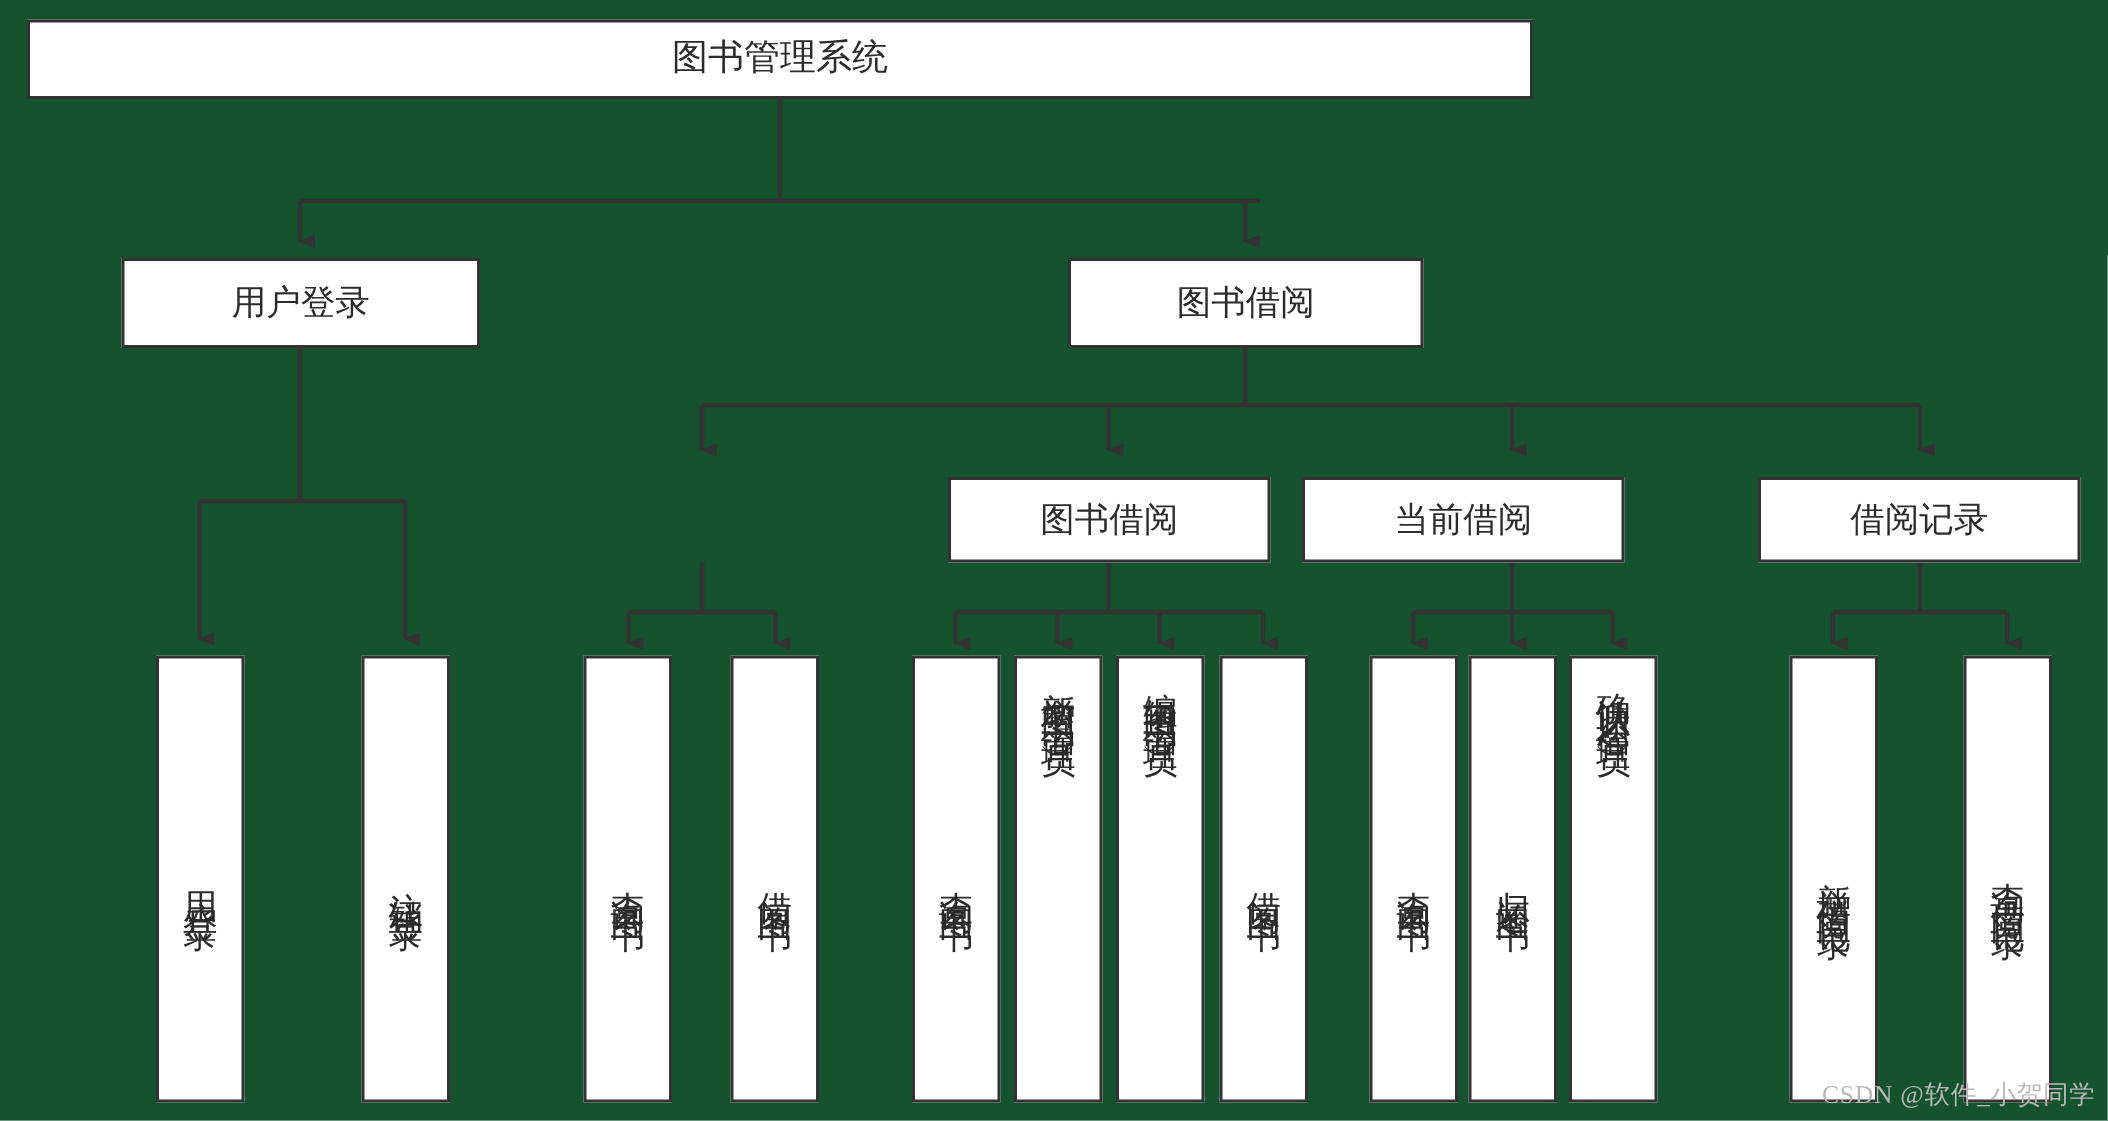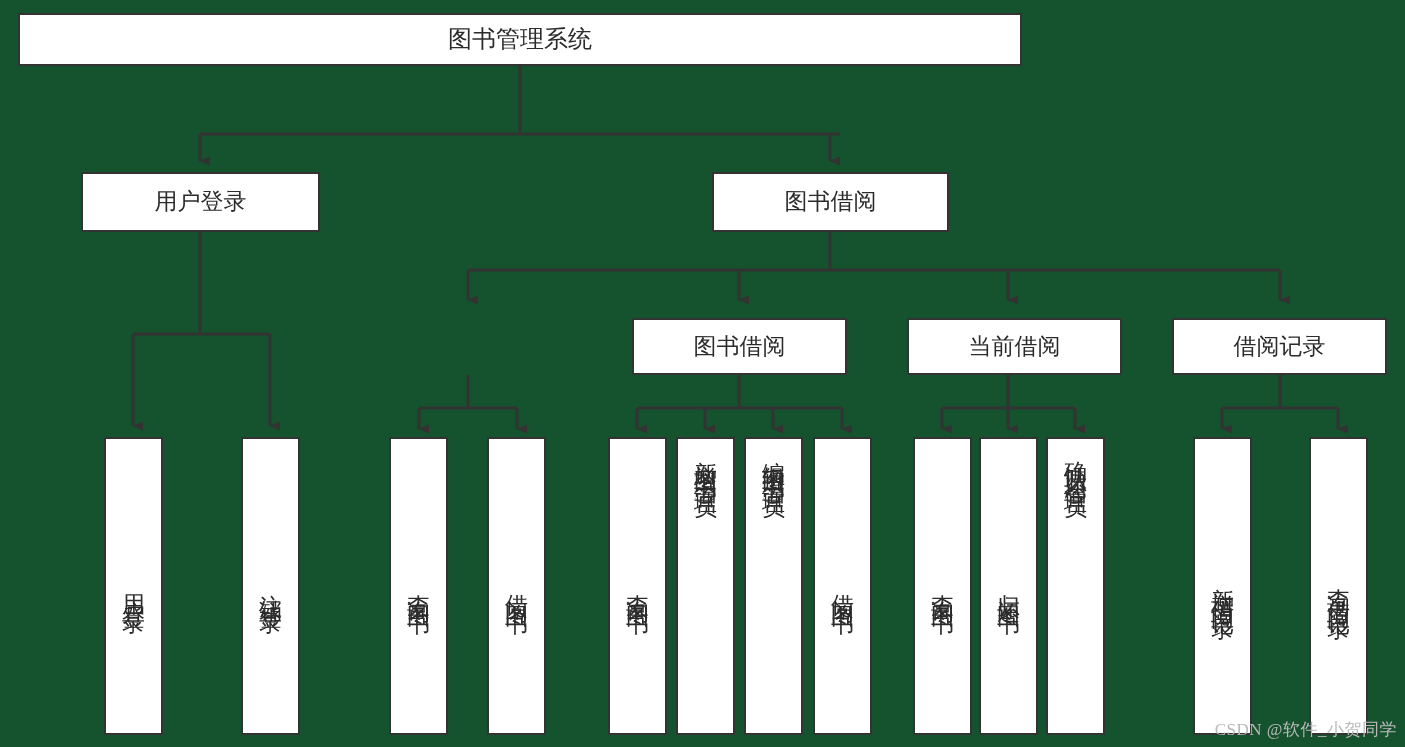--- a/index.html
+++ b/index.html
@@ -138,21 +138,21 @@
   <div class="node horiz" style="left:81px; top:172px; width:239px; height:60px;">
     <span class="label">用户登录</span>
   </div>
   <div class="node horiz" style="left:712px; top:172px; width:237px; height:60px;">
     <span class="label">图书借阅</span>
   </div>
 
   <div class="node horiz" style="left:632px; top:318px; width:215px; height:57px;">
     <span class="label">图书借阅</span>
   </div>
-  <div class="node horiz" style="left:907px; top:318px; width:215px; height:57px;">
+  <div class="node horiz" style="left:868px; top:318px; width:215px; height:57px;">
     <span class="label">当前借阅</span>
   </div>
   <div class="node horiz" style="left:1172px; top:318px; width:215px; height:57px;">
     <span class="label">借阅记录</span>
   </div>
 
   <div class="node vert" style="left:104px; top:437px; width:59px; height:298px;">
     <span class="label">用户登录</span>
   </div>
   <div class="node vert" style="left:241px; top:437px; width:59px; height:298px;">

